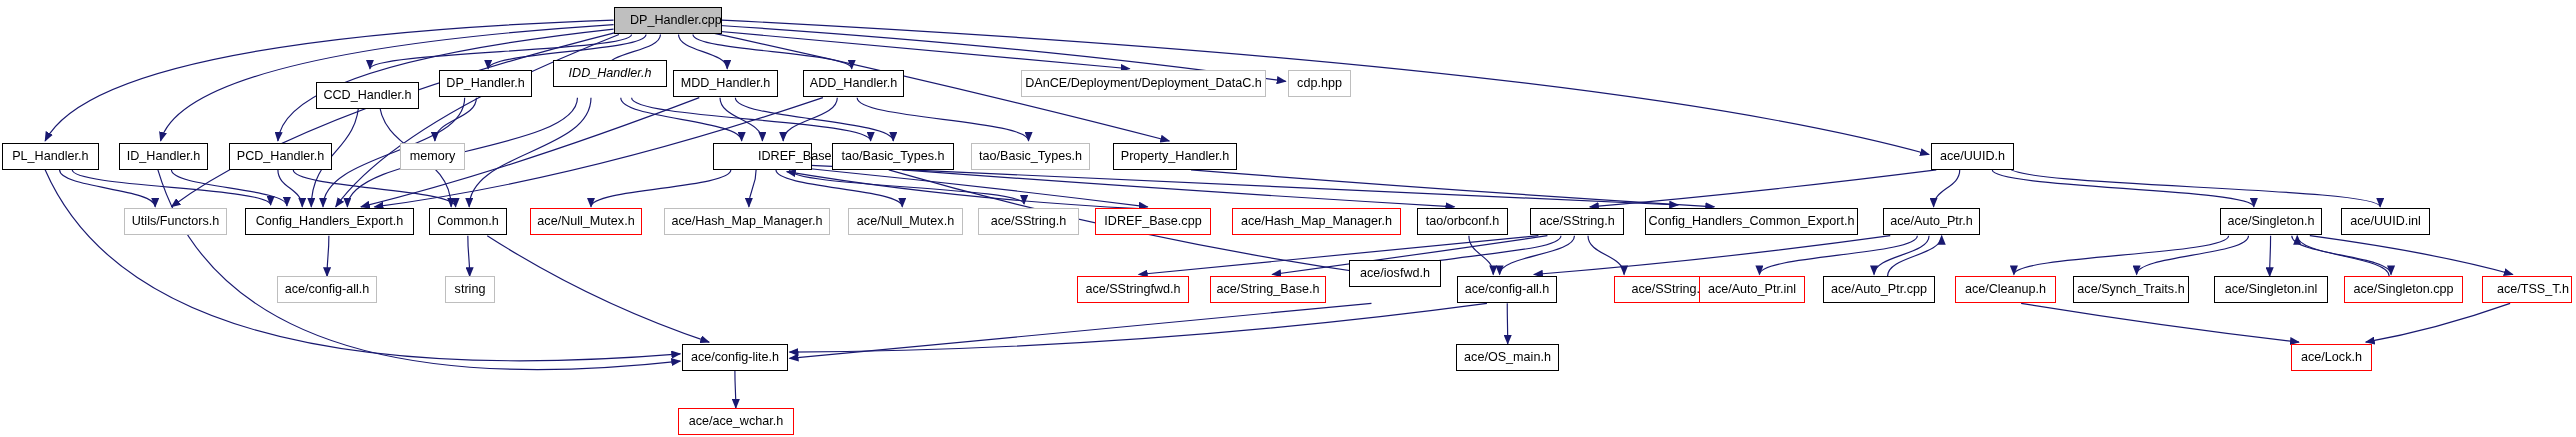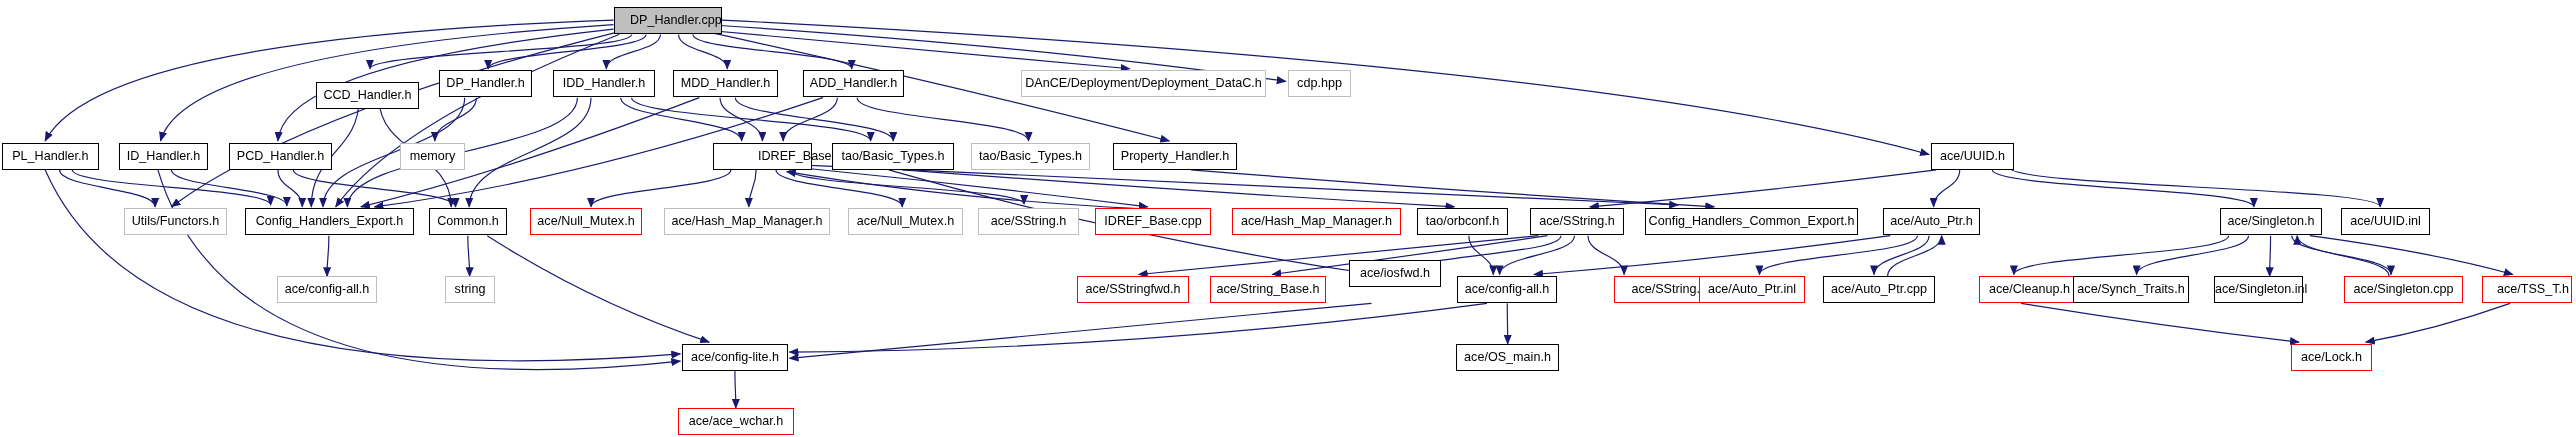--- a/index.html
+++ b/index.html
@@ -98,21 +98,21 @@
         <path d="M2560,261 Q2700,280 2785,304" fill="none" stroke="#191970" stroke-width="1.3" marker-end="url(#arrow)"></path>
         <path d="M2648,306 C2648,283.5 2546,283.5 2546,261" fill="none" stroke="#191970" stroke-width="1.3" marker-end="url(#arrow)"></path>
         <path d="M2240,336 Q2400,362 2548,379" fill="none" stroke="#191970" stroke-width="1.3" marker-end="url(#arrow)"></path>
         <path d="M2782,336 Q2700,365 2622,379" fill="none" stroke="#191970" stroke-width="1.3" marker-end="url(#arrow)"></path>
       </g>
   </svg>
   <div id="nodes">
       <div class="node root" style="left: 614px; top: 7.2px; width: 108px; background: rgb(191, 191, 191); padding-left: 15px;">DP_Handler.cpp</div>
       <div class="node internal" style="left: 316px; top: 70px; width: 103px; margin-top: 12px;">CCD_Handler.h</div>
       <div class="node internal" style="left: 439px; top: 70px; width: 93px;">DP_Handler.h</div>
-      <div class="node internal" style="left: 553px; top: 70px; width: 102px;">IDD_Handler.h</div>
+      <div class="node internal" style="left: 553px; top: 60px; width: 114px; font-style: italic;">IDD_Handler.h</div>
       <div class="node internal" style="left: 673px; top: 70px; width: 105px;">MDD_Handler.h</div>
       <div class="node internal" style="left: 803px; top: 70px; width: 101px;">ADD_Handler.h</div>
       <div class="node external" style="left: 1021px; top: 70px; width: 245px; border-color: rgb(190, 190, 190);">DAnCE/Deployment/Deployment_DataC.h</div>
       <div class="node external" style="left: 1288px; top: 70px; width: 63px; border-color: rgb(190, 190, 190);">cdp.hpp</div>
       <div class="node internal" style="left: 1.8px; top: 143px; width: 97px;">PL_Handler.h</div>
       <div class="node internal" style="left: 119px; top: 143px; width: 89px;">ID_Handler.h</div>
       <div class="node internal" style="left: 229px; top: 143px; width: 103px;">PCD_Handler.h</div>
       <div class="node external" style="left: 400px; top: 143px; width: 65px; border-color: rgb(190, 190, 190);">memory</div>
       <div class="node internal" style="left: 713px; top: 143px; width: 99px; padding-left: 44px;">IDREF_Base.h</div>
       <div class="node internal" style="left: 832px; top: 143px; width: 122px;">tao/Basic_Types.h</div>
@@ -136,23 +136,23 @@
       <div class="node internal" style="left: 2341px; top: 208px; width: 89px;">ace/UUID.inl</div>
       <div class="node external" style="left: 277px; top: 276px; width: 100px; border-color: rgb(190, 190, 190);">ace/config-all.h</div>
       <div class="node external" style="left: 445px; top: 276px; width: 50px; border-color: rgb(190, 190, 190);">string</div>
       <div class="node truncated" style="left: 1077px; top: 276px; width: 112px; border-color: rgb(255, 0, 0);">ace/SStringfwd.h</div>
       <div class="node truncated" style="left: 1210px; top: 276px; width: 116px; border-color: rgb(255, 0, 0);">ace/String_Base.h</div>
       <div class="node internal" style="left: 1349px; top: 260px; width: 92px;">ace/iosfwd.h</div>
       <div class="node internal" style="left: 1457px; top: 276px; width: 100px;">ace/config-all.h</div>
       <div class="node truncated" style="left: 1614px; top: 276px; width: 116px; border-color: rgb(255, 0, 0);">ace/SString.inl</div>
       <div class="node truncated" style="left: 1699px; top: 276px; width: 106px; border-color: rgb(255, 0, 0);">ace/Auto_Ptr.inl</div>
       <div class="node internal" style="left: 1823px; top: 276px; width: 112px;">ace/Auto_Ptr.cpp</div>
-      <div class="node truncated" style="left: 1955px; top: 276px; width: 101px; border-color: rgb(255, 0, 0); margin-left: 24px;">ace/Cleanup.h</div>
+      <div class="node truncated" style="left: 1955px; top: 276px; width: 101px; border-color: rgb(255, 0, 0);">ace/Cleanup.h</div>
       <div class="node internal" style="left: 2073px; top: 276px; width: 116px;">ace/Synch_Traits.h</div>
-      <div class="node internal" style="left: 2214px; top: 276px; width: 89px;">ace/Singleton.inl</div>
+      <div class="node internal" style="left: 2214px; top: 276px; width: 114px;">ace/Singleton.inl</div>
       <div class="node truncated" style="left: 2344px; top: 276px; width: 119px; border-color: rgb(255, 0, 0);">ace/Singleton.cpp</div>
       <div class="node truncated" style="left: 2482px; top: 276px; width: 90px; border-color: rgb(255, 0, 0); padding-left: 12px;">ace/TSS_T.h</div>
       <div class="node internal" style="left: 682px; top: 344px; width: 106px;">ace/config-lite.h</div>
       <div class="node internal" style="left: 1456px; top: 344px; width: 103px;">ace/OS_main.h</div>
       <div class="node truncated" style="left: 2291px; top: 344px; width: 81px; border-color: rgb(255, 0, 0);">ace/Lock.h</div>
       <div class="node truncated" style="left: 678px; top: 408px; width: 116px; border-color: rgb(255, 0, 0);">ace/ace_wchar.h</div>
     </div>
 </div>
 
 

